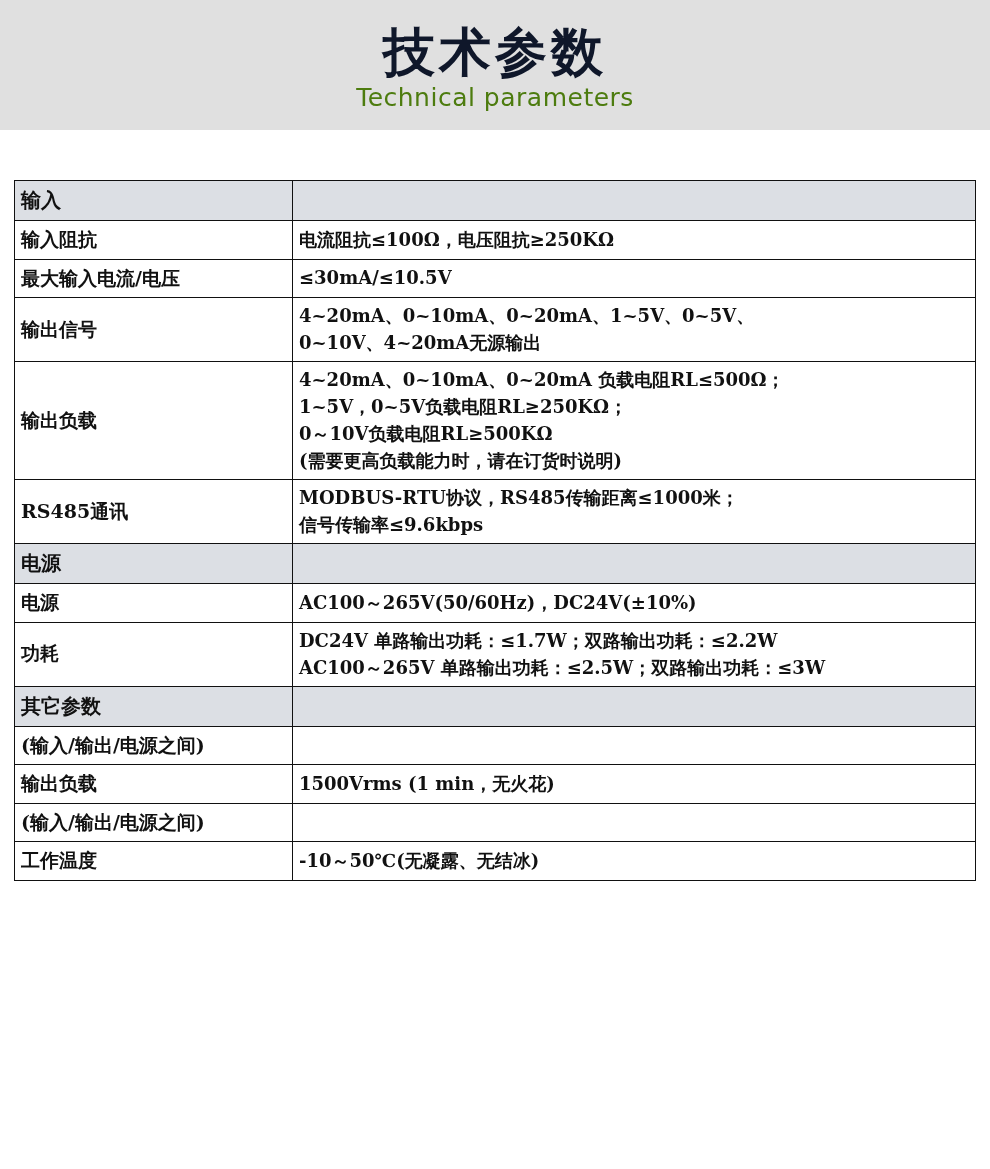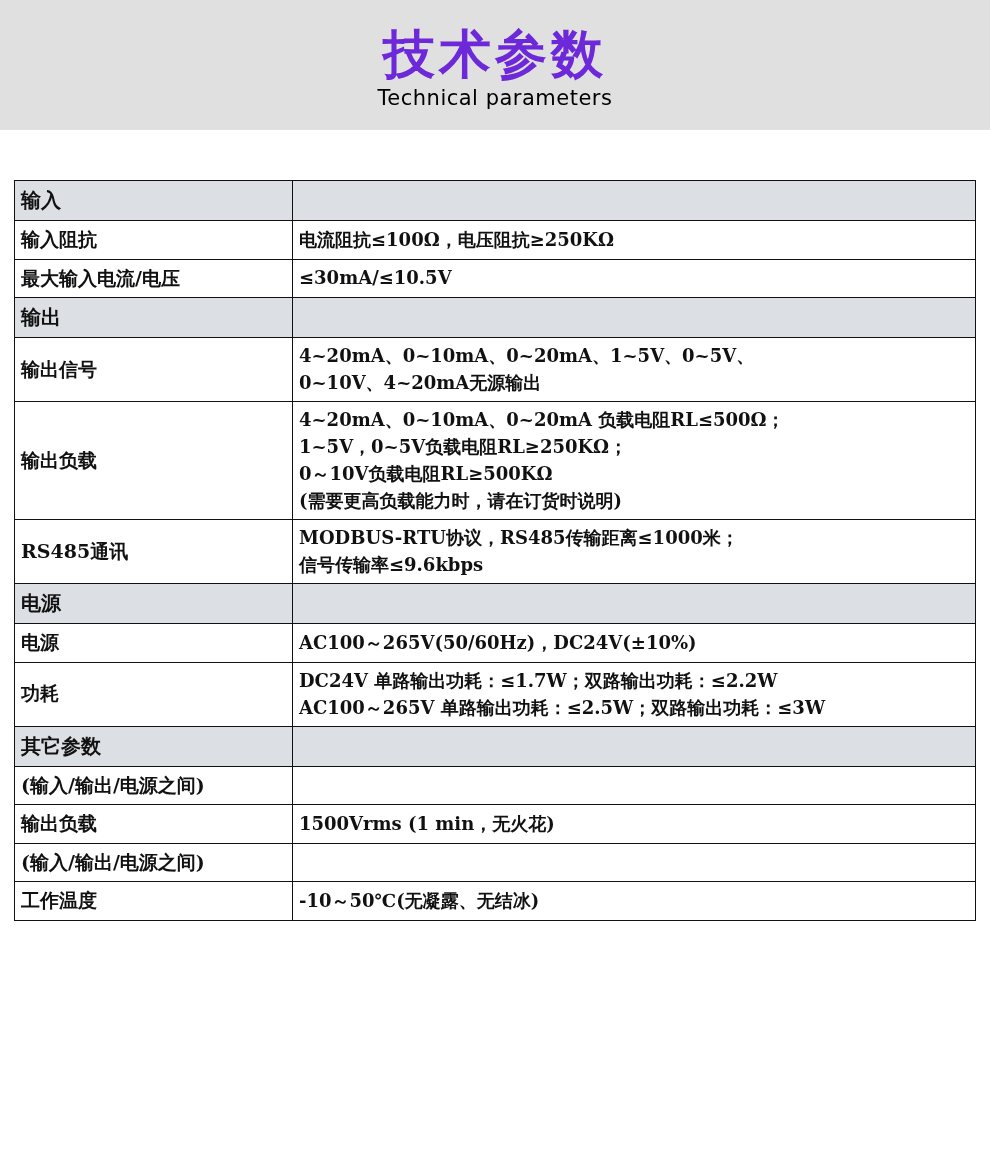--- a/index.html
+++ b/index.html
@@ -23,27 +23,27 @@
     align-items: center;
     justify-content: center;
     box-sizing: border-box;
     padding-top: 6px;
   }
   .header-title {
     font-family: "DejaVu Sans", "Liberation Sans", sans-serif;
     font-weight: bold;
     font-size: 52px;
     letter-spacing: 4px;
-    color: #6d28d9;
+    color: #0f172a;
     line-height: 1.1;
   }
   .header-sub {
     font-family: "DejaVu Sans", "Liberation Sans", sans-serif;
-    font-size: 21px;
-    color: #000000;
+    font-size: 25px;
+    color: #4d7c0f;
     letter-spacing: 0.5px;
     margin-top: 2px;
   }
   .spacer {
     height: 50px;
     background: #ffffff;
   }
   .table-wrap {
     padding: 0 14px 0 14px;
     box-sizing: border-box;
@@ -114,26 +114,20 @@
           <td class="value">
             <span class="vline">电流阻抗≤100Ω，电压阻抗≥250KΩ</span>
           </td>
         </tr>
         <tr>
           <td class="label">最大输入电流/电压</td>
           <td class="value">
             <span class="vline">≤30mA/≤10.5V</span>
           </td>
         </tr>
-        <tr class="section">
-          <td class="label">输出</td>
-          <td class="value">
-            <span class="vline">&nbsp;</span>
-          </td>
-        </tr>
         <tr>
           <td class="label">输出信号</td>
           <td class="value">
             <span class="vline">4~20mA、0~10mA、0~20mA、1~5V、0~5V、</span>
             <span class="vline">0~10V、4~20mA无源输出</span>
           </td>
         </tr>
         <tr>
           <td class="label">输出负载</td>
           <td class="value">

